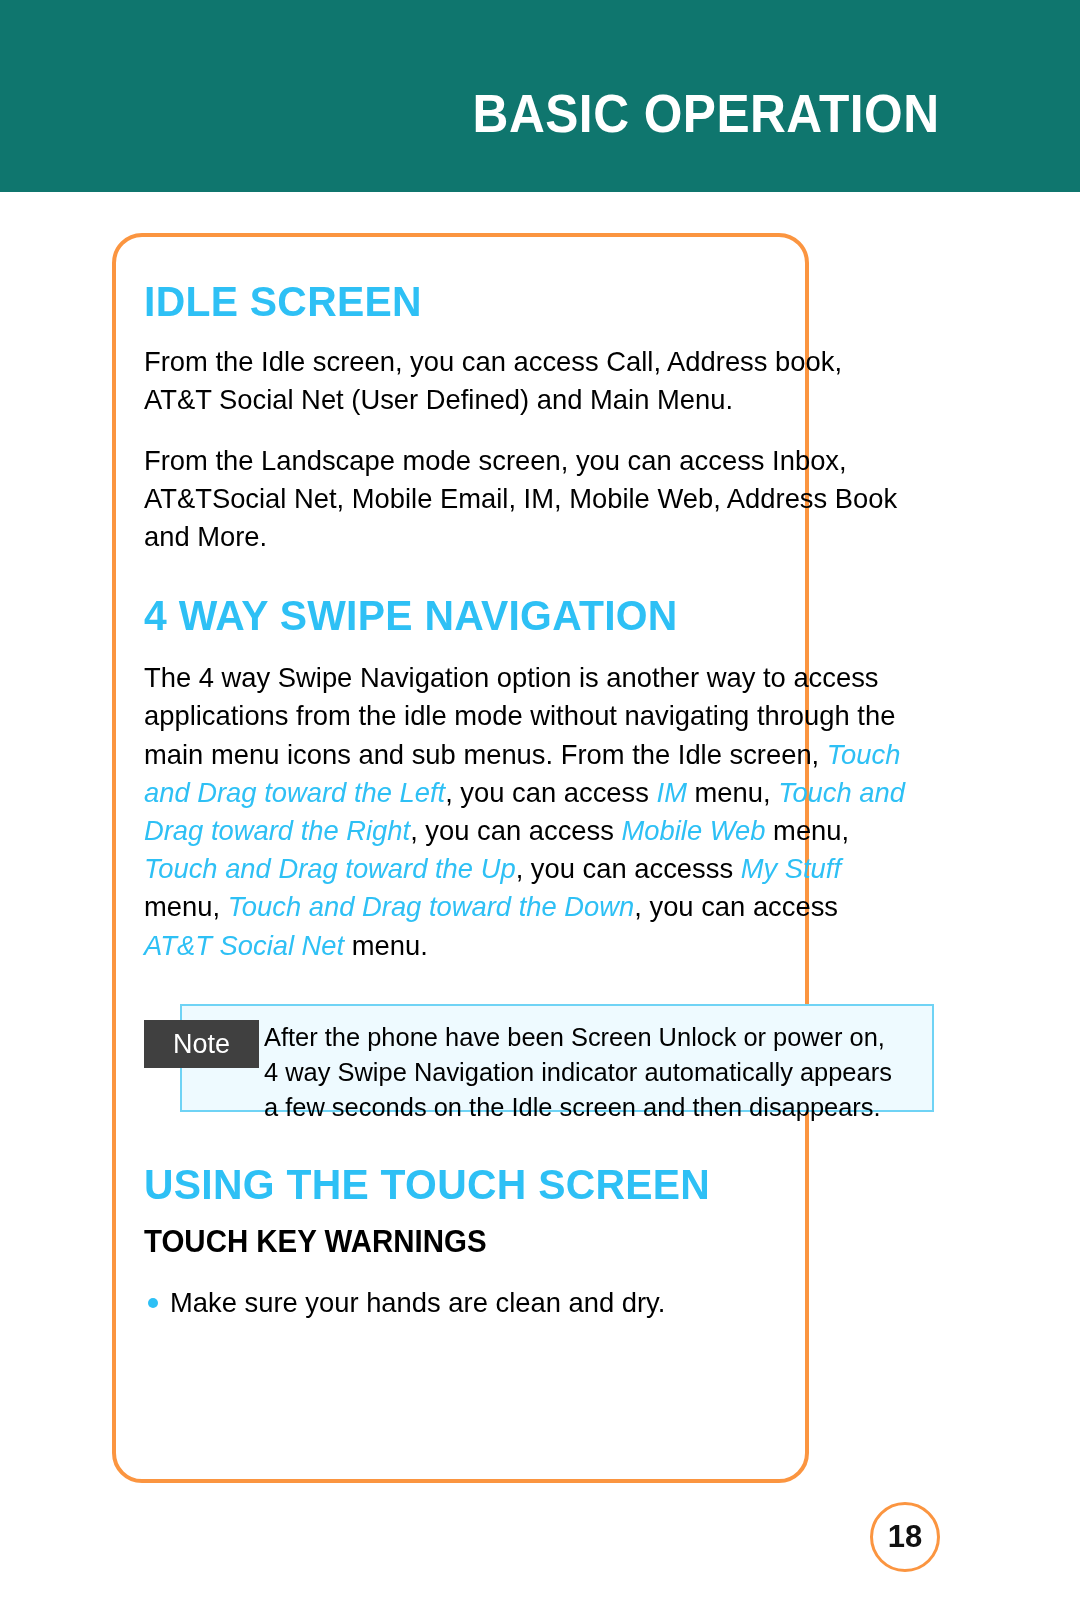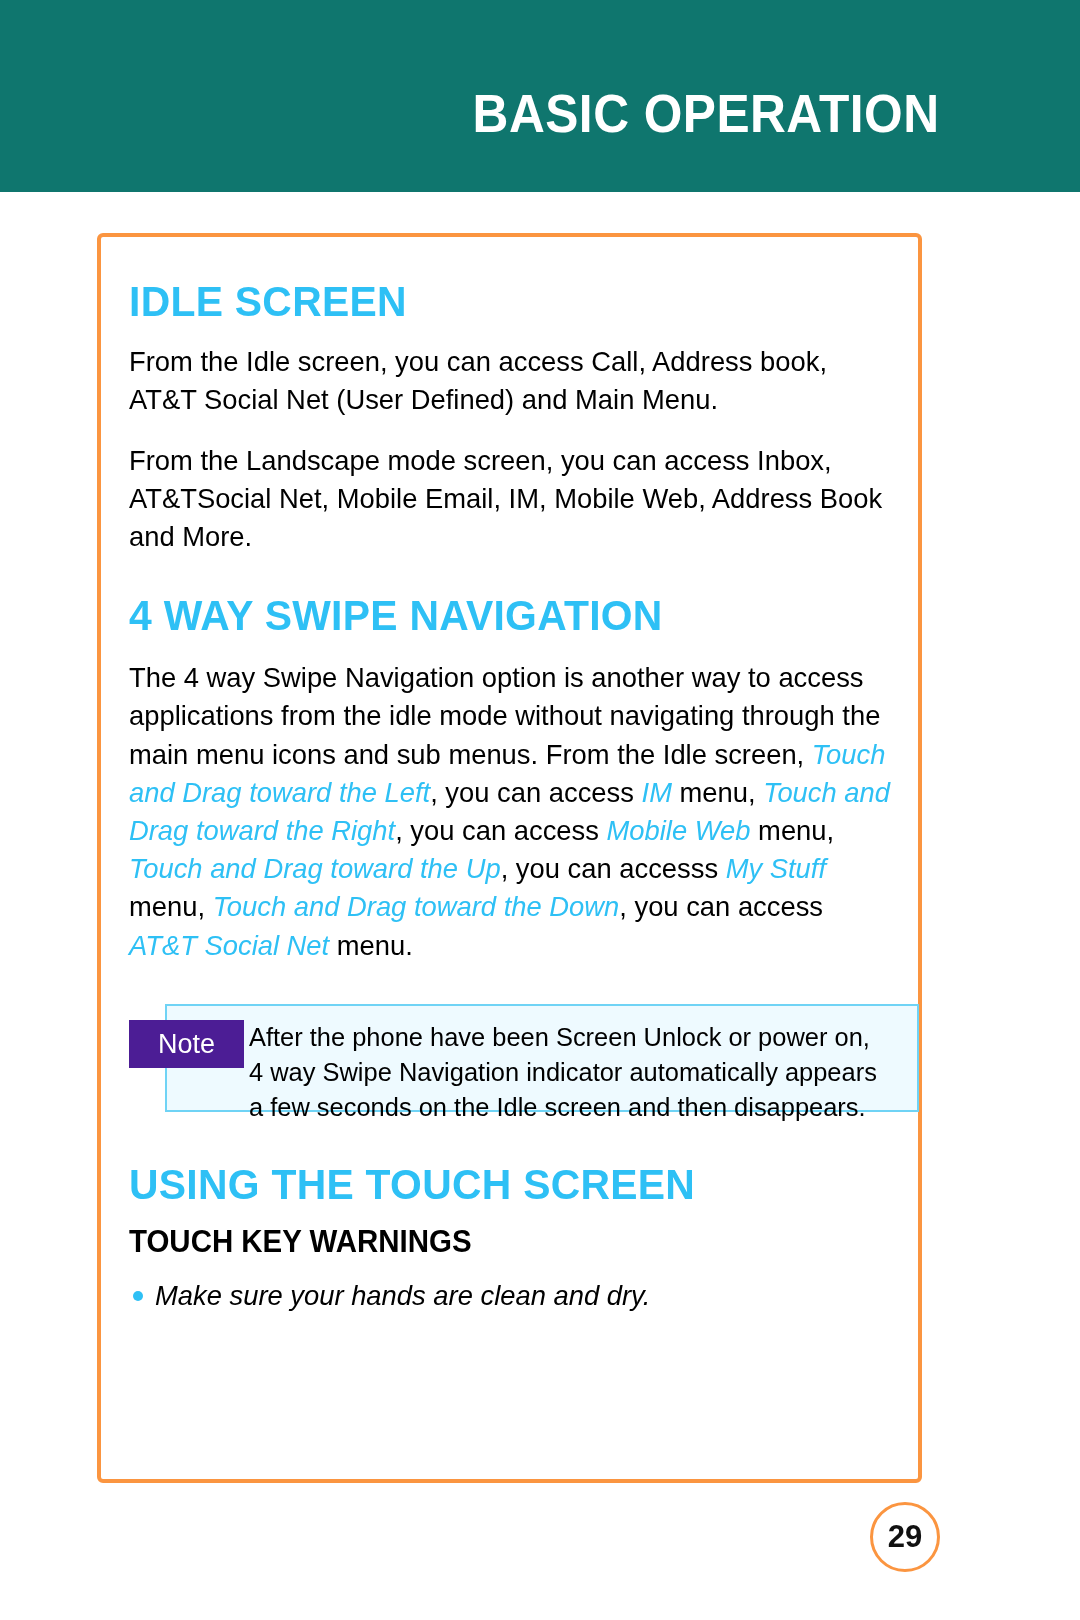--- a/index.html
+++ b/index.html
@@ -36,26 +36,26 @@
     letter-spacing: 0.5px;
     line-height: 1;
     transform: scaleX(0.92);
     transform-origin: right center;
     white-space: nowrap;
   }
 
   
   .content-card {
     position: absolute;
-    left: 97px;
+    left: 112px;
     top: 233px;
-    width: 825px;
+    width: 697px;
     height: 1250px;
     border: 4px solid #fb9540;
-    border-radius: 6px;
+    border-radius: 30px;
     box-sizing: border-box;
     background: #ffffff;
   }
 
   .card-inner {
     position: absolute;
     left: 28px;
     top: 20px;
     right: 16px;
   }
@@ -128,21 +128,21 @@
     background: #eefaff;
     border: 2px solid #6fd3f5;
     box-sizing: border-box;
   }
   .note-badge {
     position: absolute;
     left: 0px;
     top: 16px;
     width: 115px;
     height: 48px;
-    background: #4c1d95;
+    background: #404040;
     color: #ffffff;
     font-family: "Liberation Sans", sans-serif;
     font-size: 27px;
     line-height: 48px;
     text-align: center;
     z-index: 2;
   }
   .note-text {
     position: absolute;
     left: 120px;
@@ -160,21 +160,21 @@
     margin-top: 16px;
     list-style: none;
     padding: 0;
   }
   .bullet {
     position: relative;
     padding-left: 26px;
     margin-top: 17px;
     width: 790px;
   }
-  .bullet:first-child { margin-top: 17px; font-style: italic; }
+  .bullet:first-child { margin-top: 24px; }
   .bullet-dot {
     position: absolute;
     left: 4px;
     top: 15px;
     width: 10px;
     height: 10px;
     border-radius: 50%;
     background: #2ec0f5;
   }
   .bullet-text {
@@ -230,13 +230,13 @@
     <ul class="bullets">
       <li class="bullet">
         <span class="bullet-dot"></span>
         <span class="bullet-text">Make sure your hands are clean and dry.</span>
       </li>
     </ul>
 
   </div>
 </div>
 
-<div class="page-number">29</div>
+<div class="page-number">18</div>
 
 </body></html>

